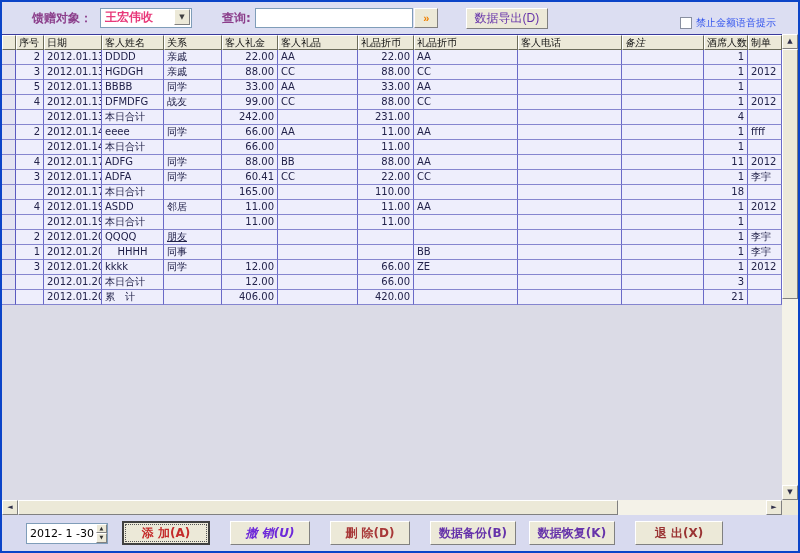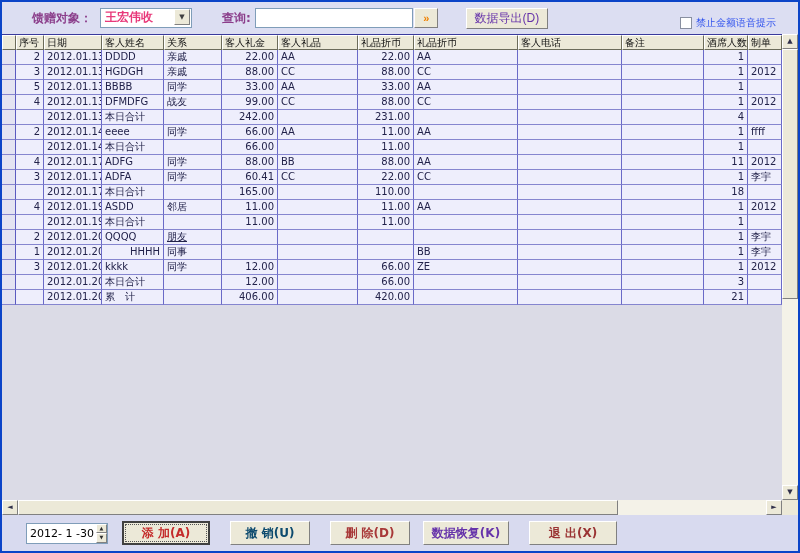--- a/index.html
+++ b/index.html
@@ -122,21 +122,21 @@
           <div class="hcell" style="width: 14px;"></div>
           <div class="hcell" style="width: 28px;">序号</div>
           <div class="hcell" style="width: 58px;">日期</div>
           <div class="hcell" style="width: 62px;">客人姓名</div>
           <div class="hcell" style="width: 58px;">关系</div>
           <div class="hcell" style="width: 56px;">客人礼金</div>
           <div class="hcell" style="width: 80px;">客人礼品</div>
           <div class="hcell" style="width: 56px;">礼品折币</div>
           <div class="hcell" style="width: 104px;">礼品折币</div>
           <div class="hcell" style="width: 104px;">客人电话</div>
-          <div class="hcell" style="width: 82px;">备注</div>
+          <div class="hcell" style="width: 82px; font-style: italic;">备注</div>
           <div class="hcell" style="width: 44px;">酒席人数</div>
           <div class="hcell" style="width: 34px;">制单</div>
         </div>
       <div id="grid-rows">
           <div class="row">
             <div class="cell sel" style="width: 14px;"></div>
             <div class="cell" style="width: 28px; text-align: right;">2</div>
             <div class="cell" style="width: 58px; text-align: left;">2012.01.13</div>
             <div class="cell" style="width: 62px; text-align: left;">DDDD</div>
             <div class="cell" style="width: 58px; text-align: left;">亲戚</div>
@@ -326,21 +326,21 @@
             <div class="cell" style="width: 104px; text-align: left;"></div>
             <div class="cell" style="width: 104px; text-align: left;"></div>
             <div class="cell" style="width: 82px; text-align: left;"></div>
             <div class="cell" style="width: 44px; text-align: right;">1</div>
             <div class="cell" style="width: 34px; text-align: left;">李宇</div>
           </div>
           <div class="row">
             <div class="cell sel" style="width: 14px;"></div>
             <div class="cell" style="width: 28px; text-align: right;">1</div>
             <div class="cell" style="width: 58px; text-align: left;">2012.01.20</div>
-            <div class="cell" style="width: 62px; text-align: right;">HHHH</div>
+            <div class="cell" style="width: 62px; text-align: center;">HHHH</div>
             <div class="cell" style="width: 58px; text-align: left;">同事</div>
             <div class="cell" style="width: 56px; text-align: right;"></div>
             <div class="cell" style="width: 80px; text-align: left;"></div>
             <div class="cell" style="width: 56px; text-align: right;"></div>
             <div class="cell" style="width: 104px; text-align: left;">BB</div>
             <div class="cell" style="width: 104px; text-align: left;"></div>
             <div class="cell" style="width: 82px; text-align: left;"></div>
             <div class="cell" style="width: 44px; text-align: right;">1</div>
             <div class="cell" style="width: 34px; text-align: left;">李宇</div>
           </div>
@@ -412,18 +412,19 @@
 
   <div class="footer">
     <div class="datebox">
       <span class="date-text">2012- 1 -30</span>
       <span class="spin">
         <span>▲</span>
         <span>▼</span>
       </span>
     </div>
     <button class="fbtn default w88 ml1" style="color: rgb(196, 43, 43);">添  加(A)</button>
-    <button class="fbtn w80 ml2" style="color: #0c4a6e;">撤  销(U)</button>
+    <button class="fbtn w80 ml2" style="color: #6d28d9; font-style: italic;">撤  销(U)</button>
     <button class="fbtn w80 ml2" style="color: rgb(168, 56, 56);">删  除(D)</button>
+    <button class="fbtn w86 ml2" style="color: rgb(102, 51, 170);">数据备份(B)</button>
     <button class="fbtn w86 ml3" style="color: rgb(102, 51, 170);">数据恢复(K)</button>
     <button class="fbtn w88 ml2" style="color: rgb(154, 51, 51);">退  出(X)</button>
   </div>
 </div>
 
 </body></html>

